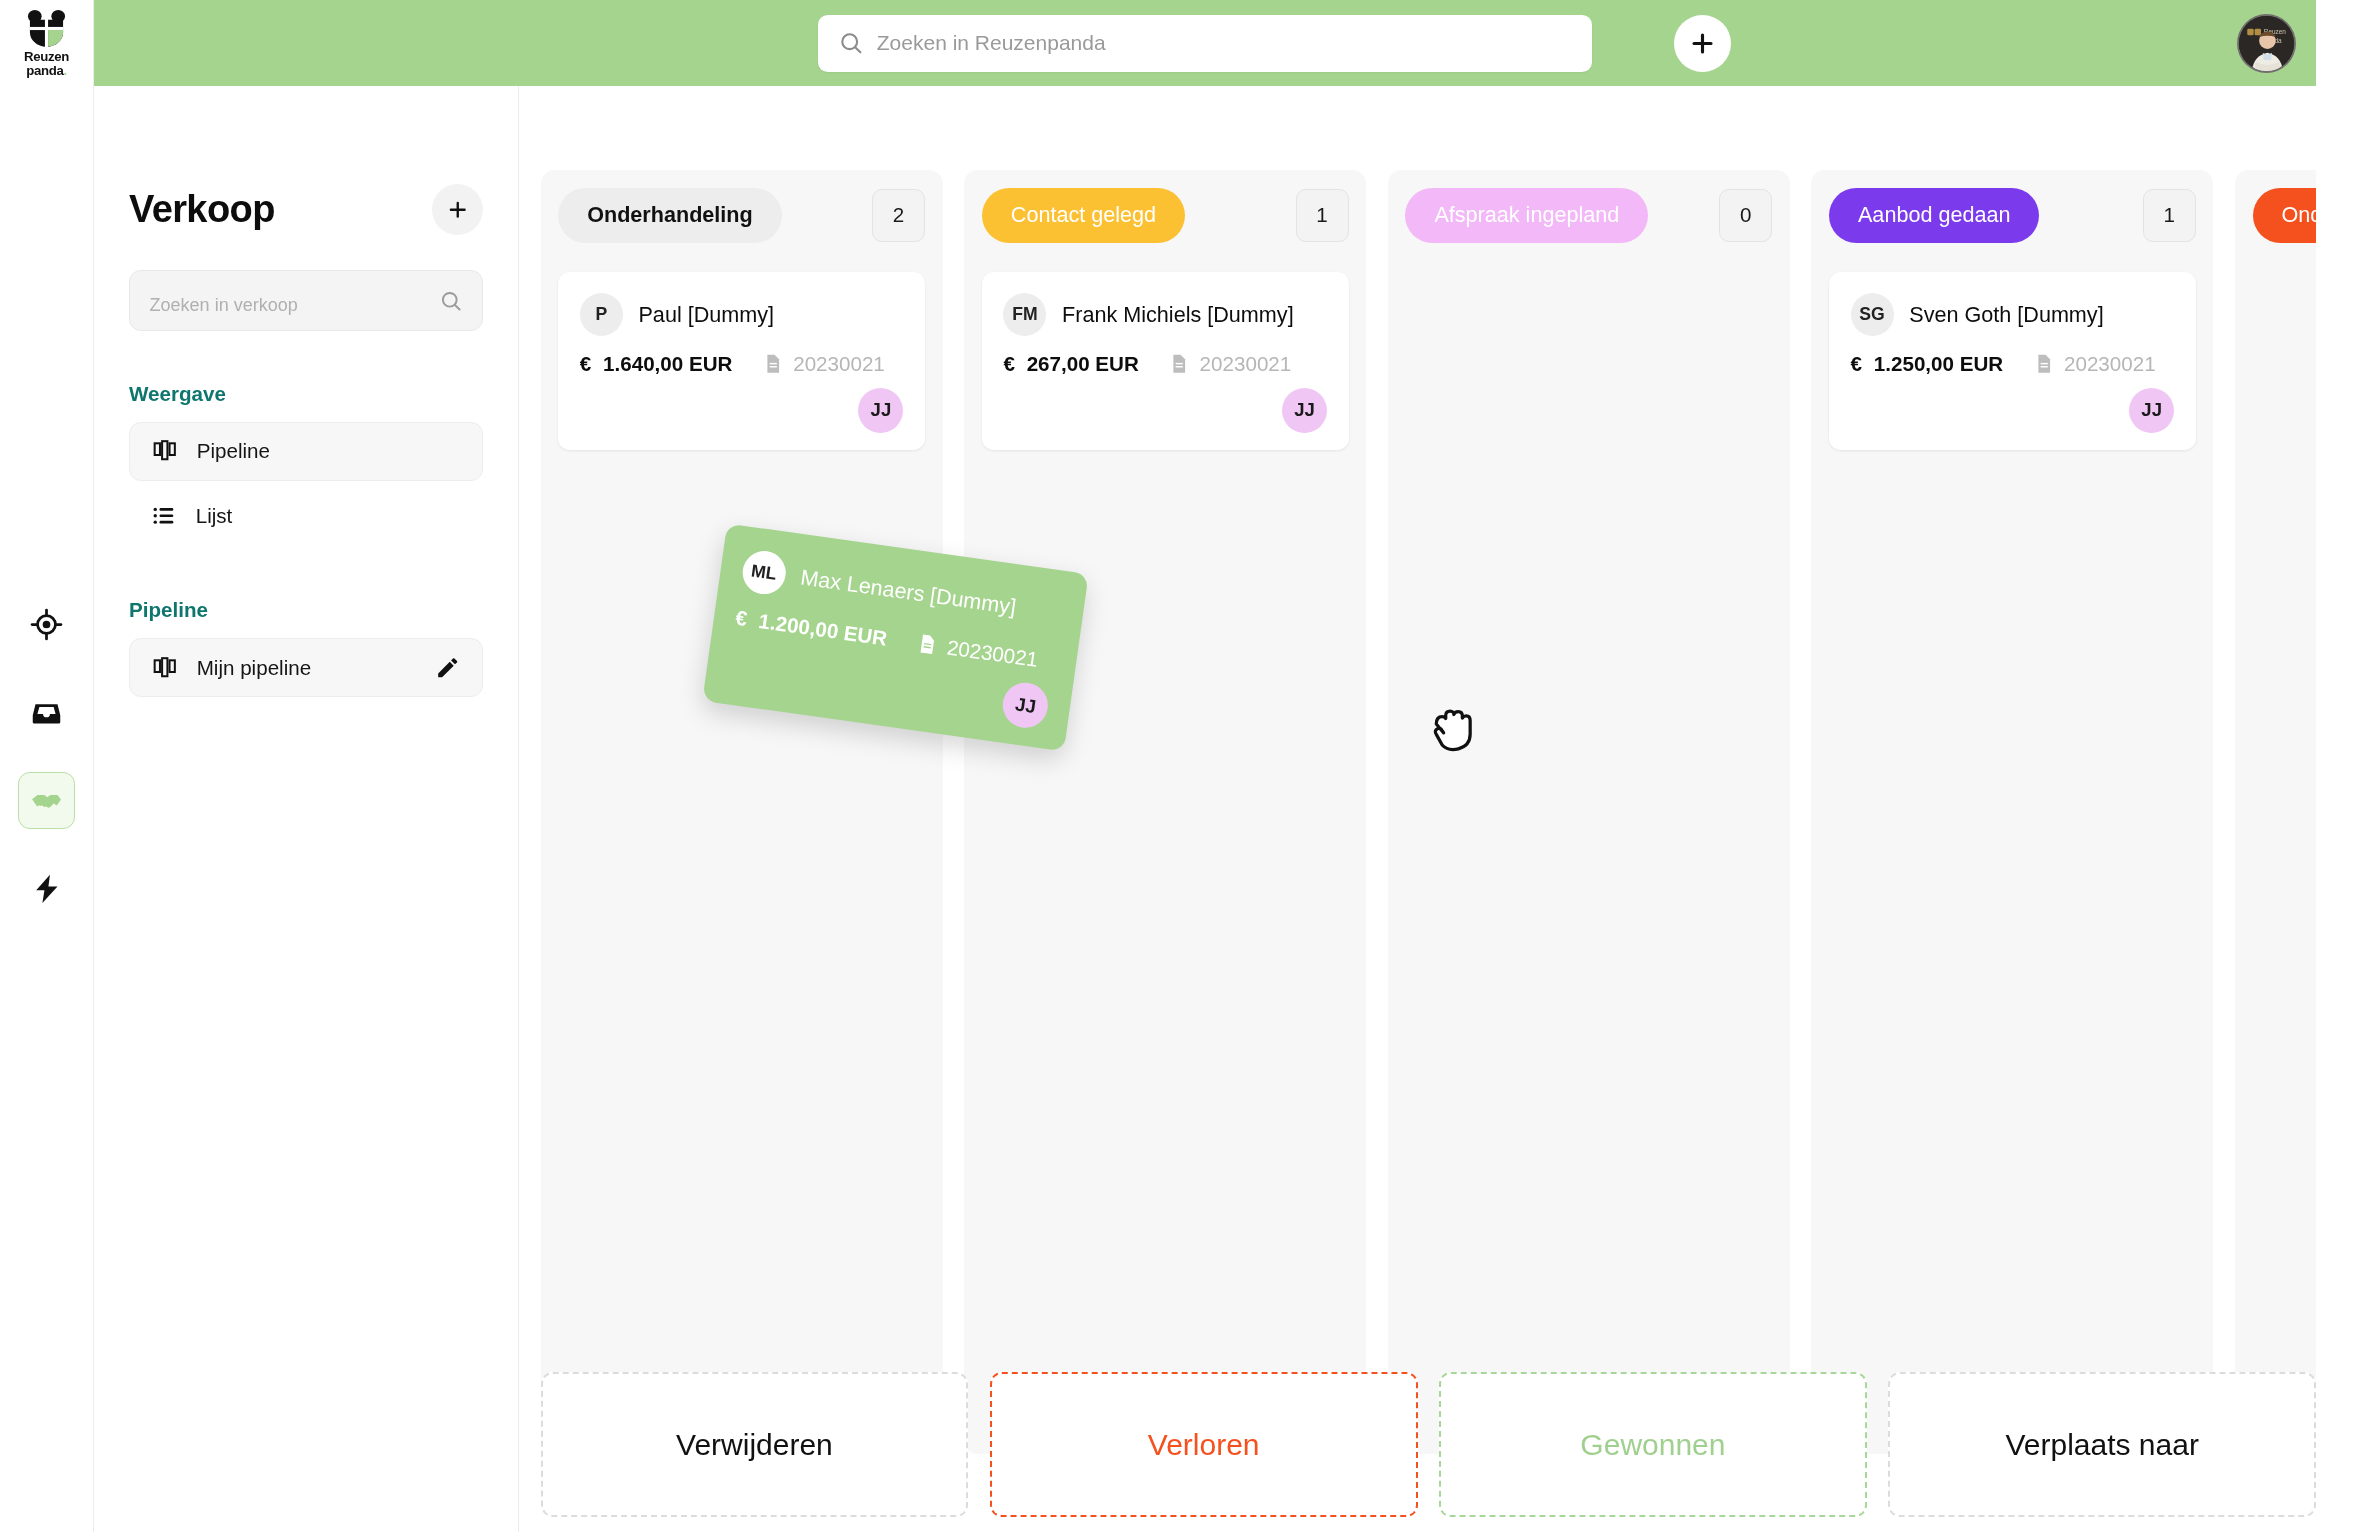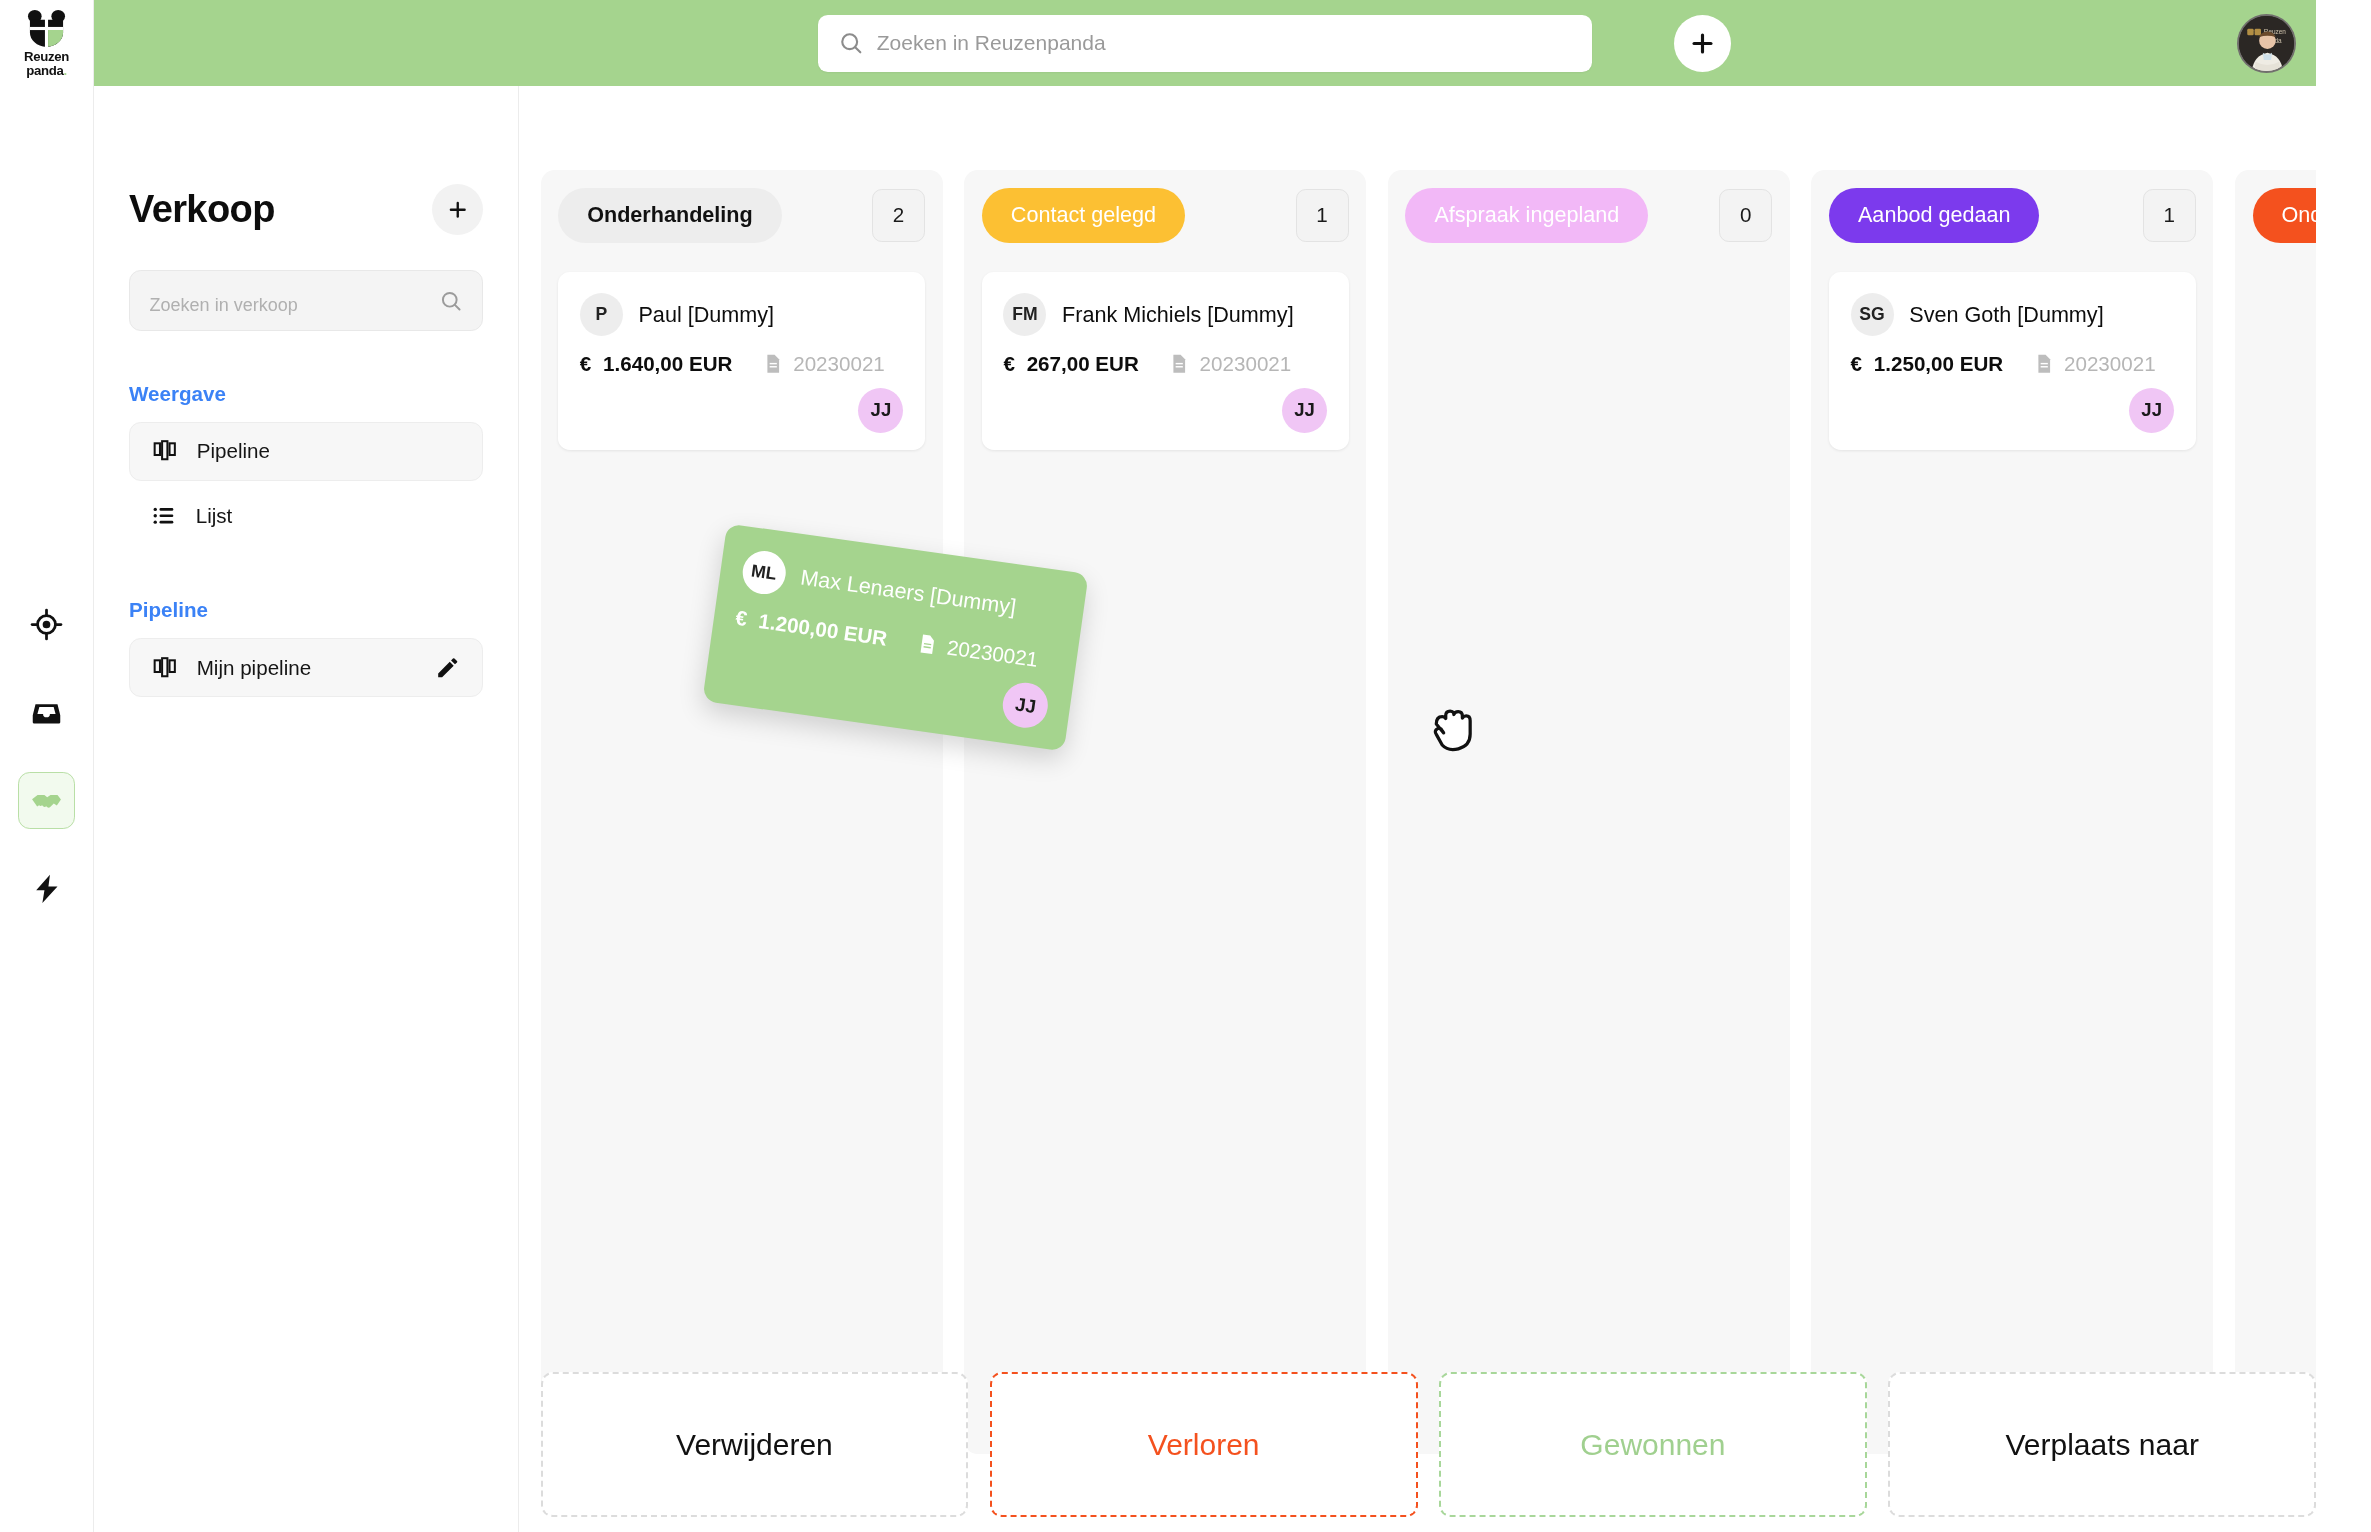--- a/index.html
+++ b/index.html
@@ -83,21 +83,21 @@
   }
   .lp-search {
     height: 61px; background: #f4f4f4; border: 1px solid #e8e8e8; border-radius: 11.8px;
     display: flex; align-items: center; padding: 0 19.6px; gap: 9.8px; margin-bottom: 51px;
   }
   .lp-search input {
     flex: 1; border: none; outline: none; background: transparent;
     font-size: 18px; font-family: "Liberation Sans", sans-serif; color: #15803d; margin-top: 9px;
   }
   .lp-search input::placeholder { color: #b0b0b0; }
-  .lp-sec-title { font-size: 20.6px; font-weight: bold; color: #3b82f6; margin-bottom: 15.7px; }
+  .lp-sec-title { font-size: 20.6px; font-weight: bold; color: #0f766e; margin-bottom: 15.7px; }
   .lp-item {
     height: 59px; border-radius: 11.8px; display: flex; align-items: center;
     gap: 19.6px; padding: 0 21.6px; cursor: pointer; margin-bottom: 5.9px;
   }
   .lp-item.active { background: #f7f7f7; border: 1px solid #ededed; }
   .lp-item-label { font-size: 20.6px; color: #151515; flex: 1; }
   .lp-gap { height: 47px; }
   .lp-edit { cursor: pointer; display: flex; align-items: center; }
   .collapse-btn {
     position: absolute; left: 453px; bottom: 33px; transform: translateX(-100%);

